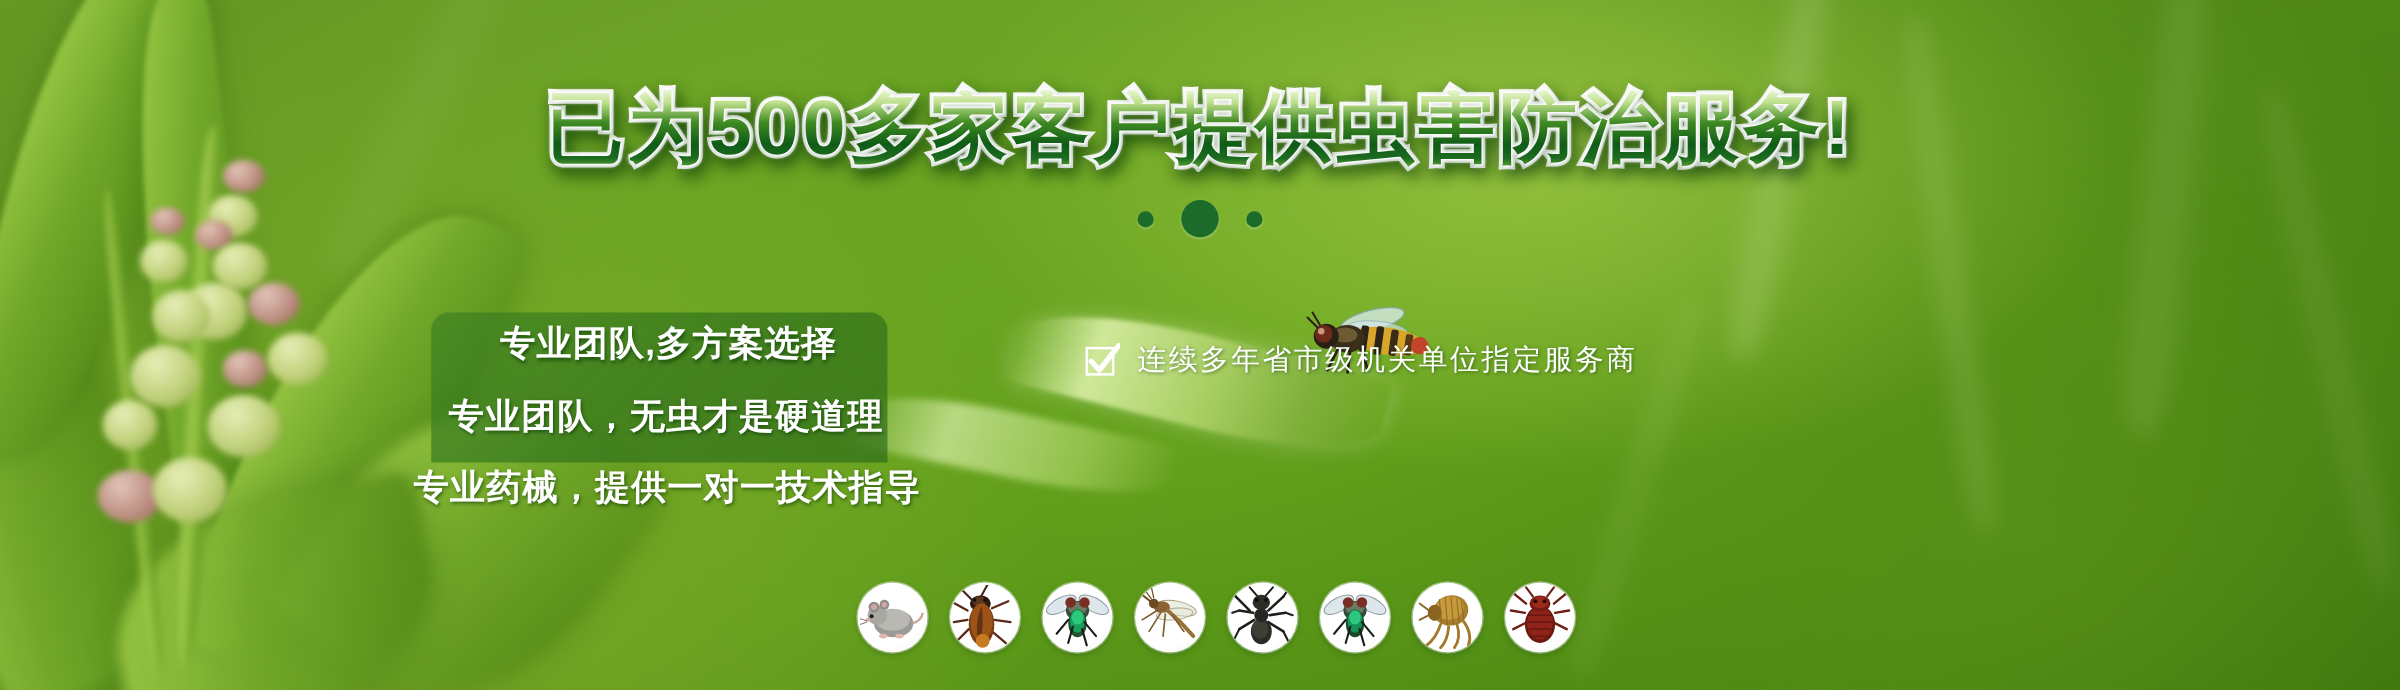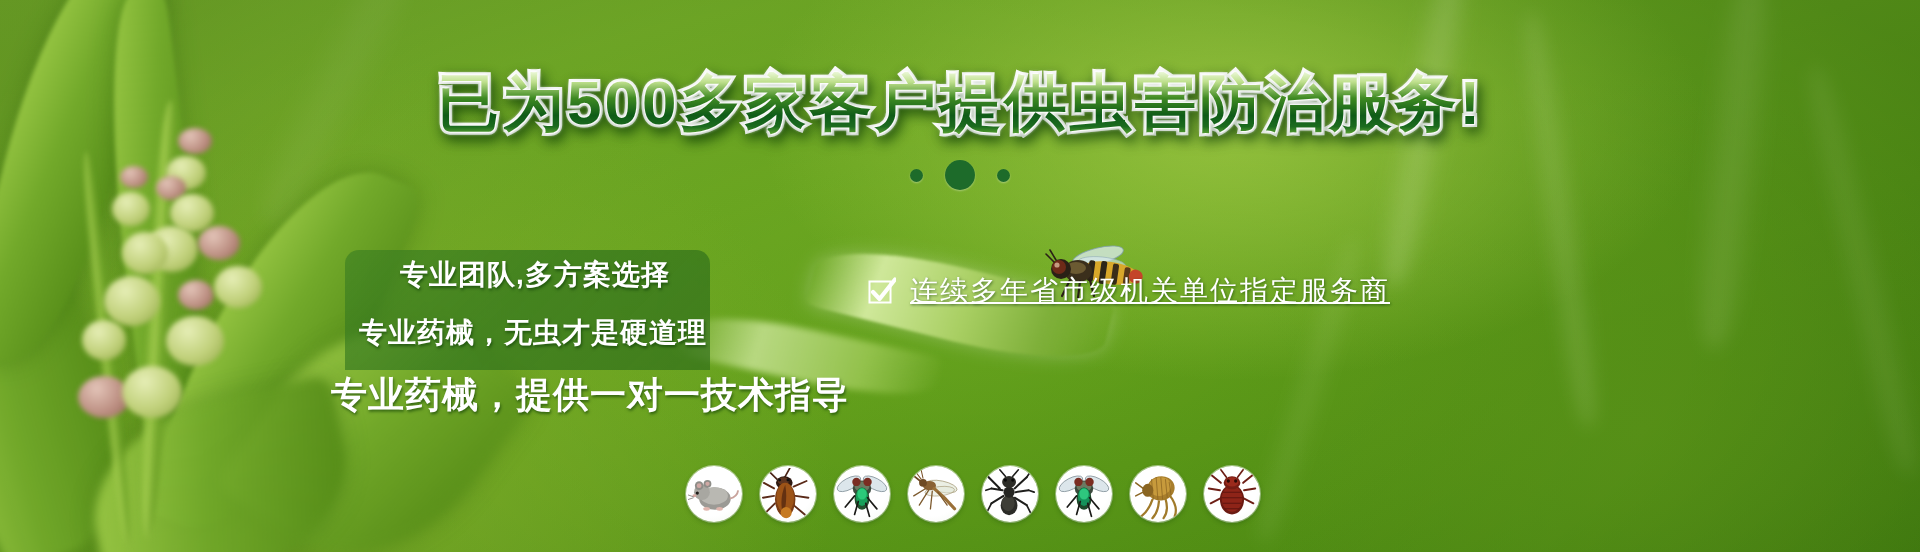--- a/index.html
+++ b/index.html
@@ -156,36 +156,35 @@
   }
   .fline {
     color: #ffffff;
     font-weight: bold;
     white-space: nowrap;
     text-shadow: 1px 2px 3px rgba(0,45,0,0.55);
     font-family: "Liberation Sans", sans-serif;
   }
   .fline.l1 { font-size: 28px; letter-spacing: 1px; text-align: center; margin-top: 6px; }
   .fline.l2 { font-size: 28px; letter-spacing: 1px; text-align: center; margin-top: 20px; margin-left: -4px;}
-  .fline.l3 { font-size: 36px; letter-spacing: 1px; text-align: center; margin-top: 19px; margin-left: -14px;}
+  .fline.l3 { font-size: 28px; letter-spacing: 1px; text-align: center; margin-top: 19px; margin-left: -14px;}
 
   
   .bullets { position: absolute; left: 868px; top: 272px; }
   .bullet {
     display: flex; align-items: center; gap: 14px;
     margin-bottom: 28px;
   }
   .chk { width: 28px; height: 28px; flex: 0 0 28px; position: relative; }
   .bullet-text {
     color: #ffffff;
-    font-size: 28px;
+    font-size: 23px;
     letter-spacing: 2px;
     white-space: nowrap;
     text-shadow: 1px 1px 3px rgba(0,45,0,0.5);
-    text-decoration: underline;
   }
 
   
   .pests {
     position: absolute; left: 686px; top: 466px;
     display: flex; gap: 18px; align-items: center;
   }
   .pest {
     width: 56px; height: 56px; border-radius: 50%;
     background: radial-gradient(circle at 42% 36%, #ffffff 0%, #ffffff 62%, #f2f6ee 100%);
@@ -273,21 +272,21 @@
 
   <div class="dots">
     <span class="dot small"></span>
     <span class="dot big"></span>
     <span class="dot small"></span>
   </div>
 
   <div class="feature-box"></div>
   <div class="feature-lines">
     <div class="fline l1">专业团队,多方案选择</div>
-    <div class="fline l2">专业药械，无虫才是硬道理</div>
+    <div class="fline l2">专业团队，无虫才是硬道理</div>
     <div class="fline l3">专业药械，提供一对一技术指导</div>
   </div>
 
   <div class="bullets">
     <div class="bullet">
       <span class="chk">
         <svg viewBox="0 0 28 28" width="28" height="28">
           <rect x="1.5" y="4.5" width="21" height="21" fill="none" stroke="#ffffff" stroke-width="2"></rect>
           <path d="M5 15 L11.5 22 L27 2.5" fill="none" stroke="#ffffff" stroke-width="4.2" stroke-linecap="round" stroke-linejoin="round"></path>
         </svg>

